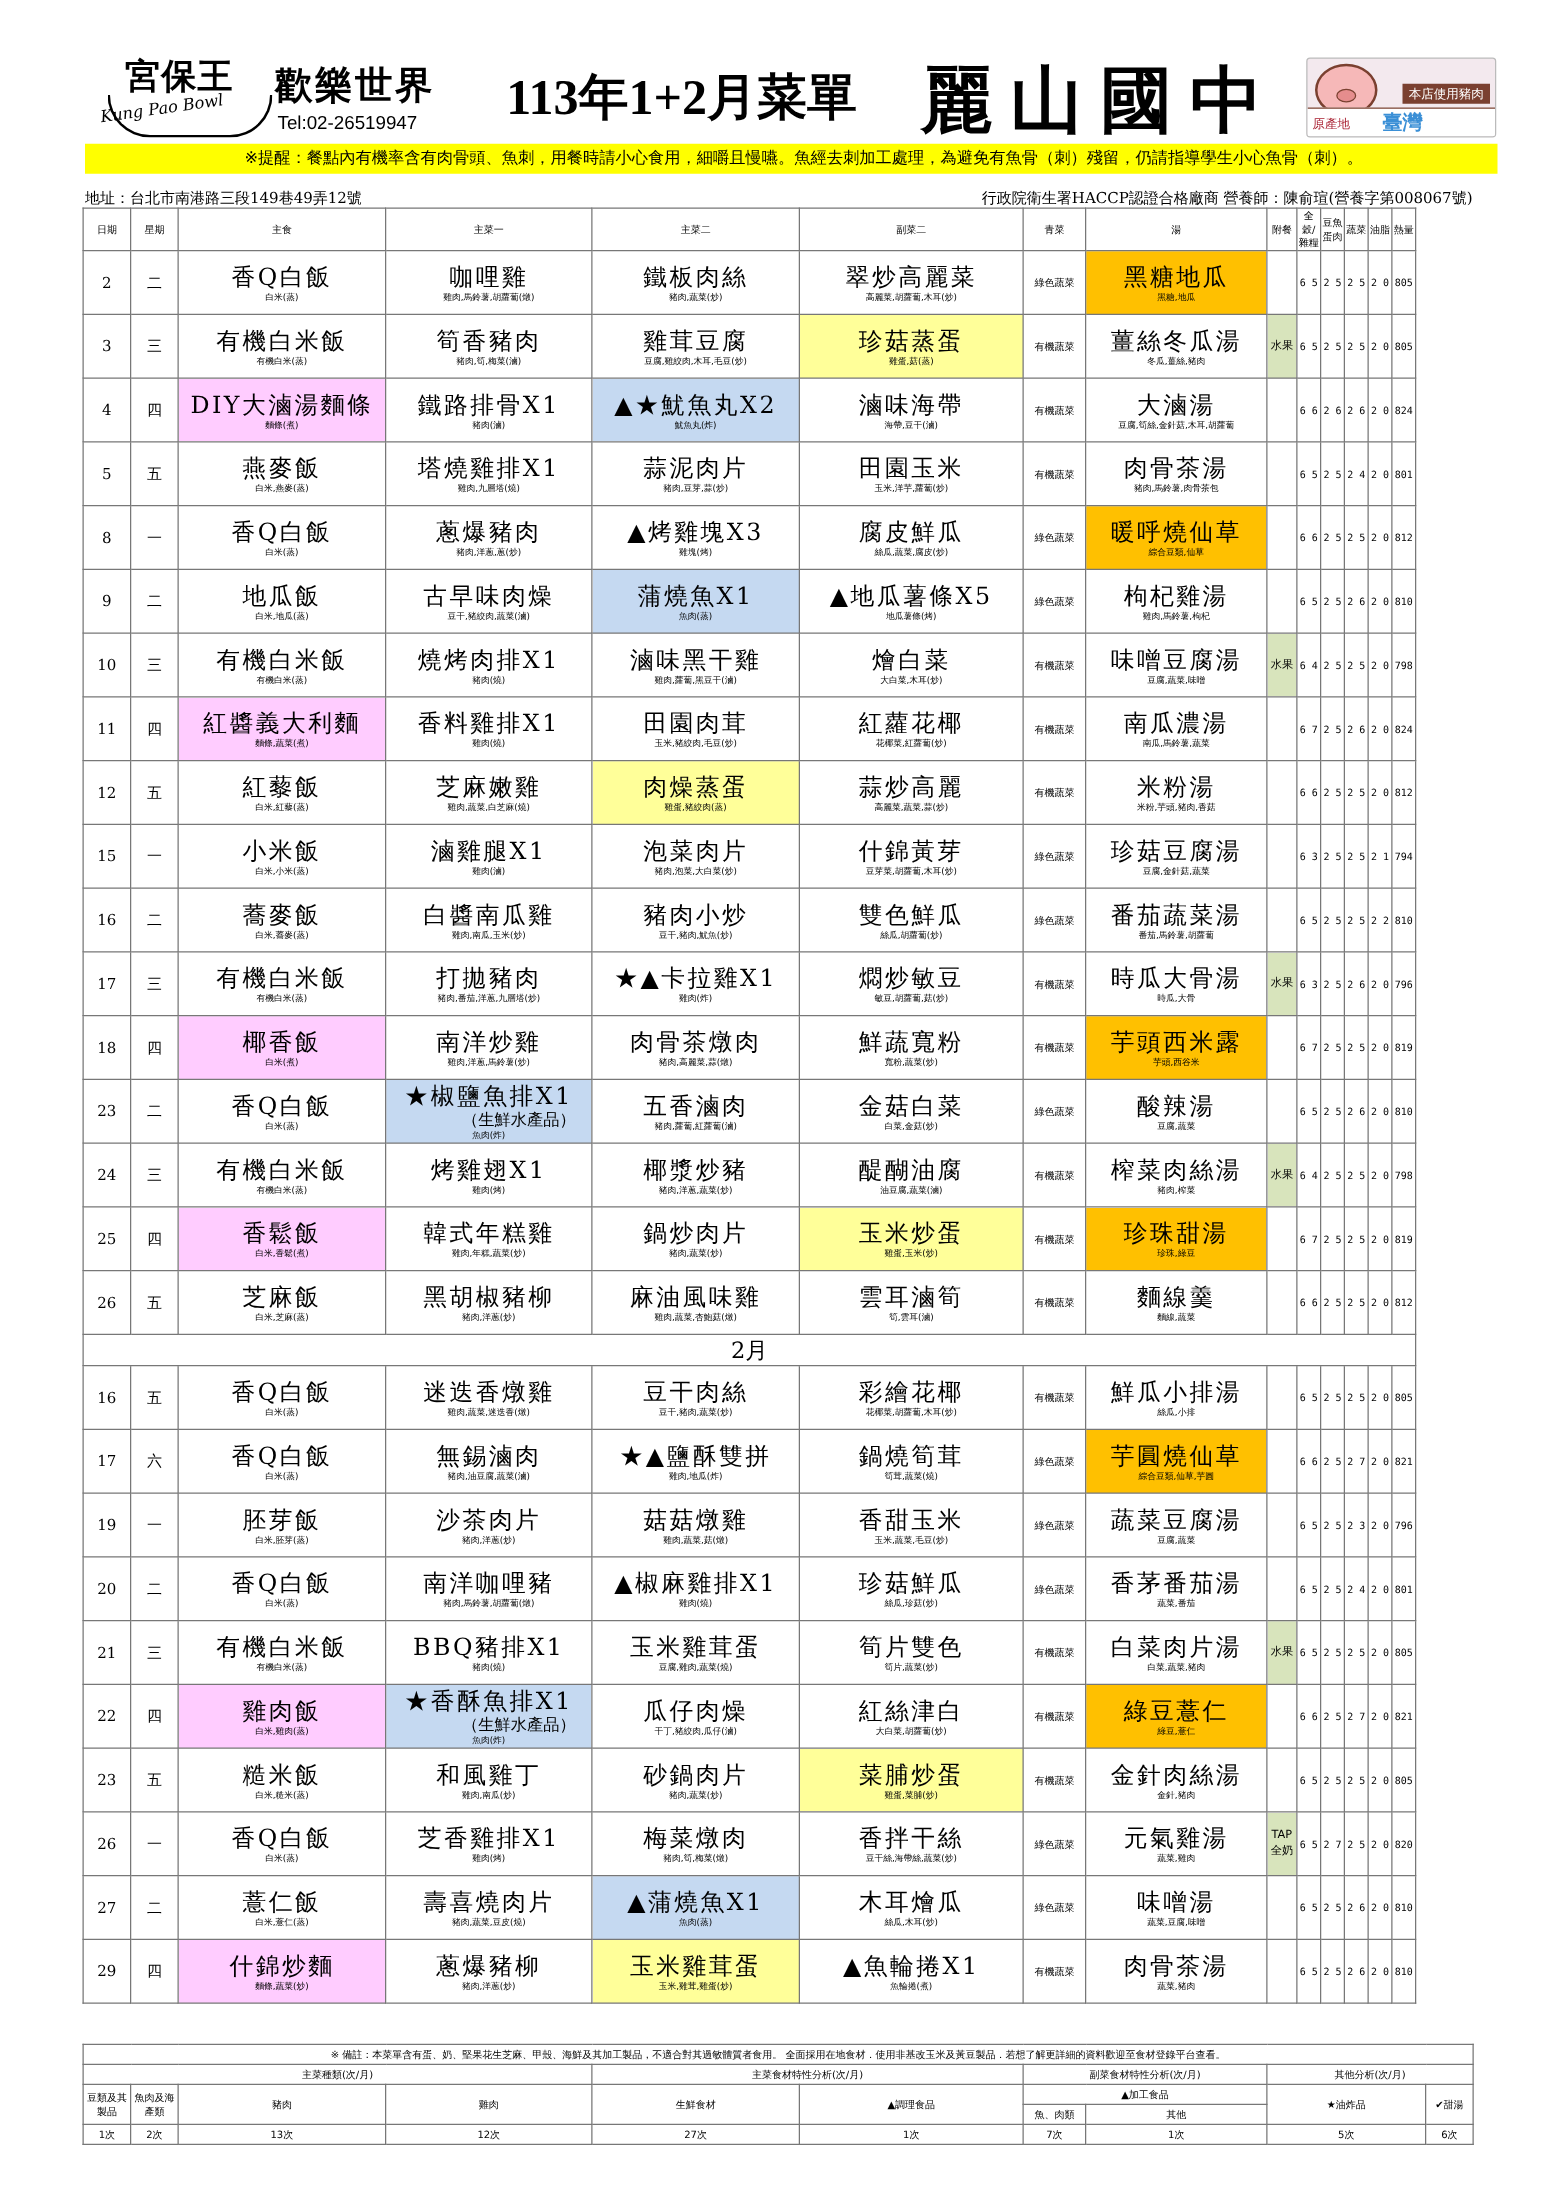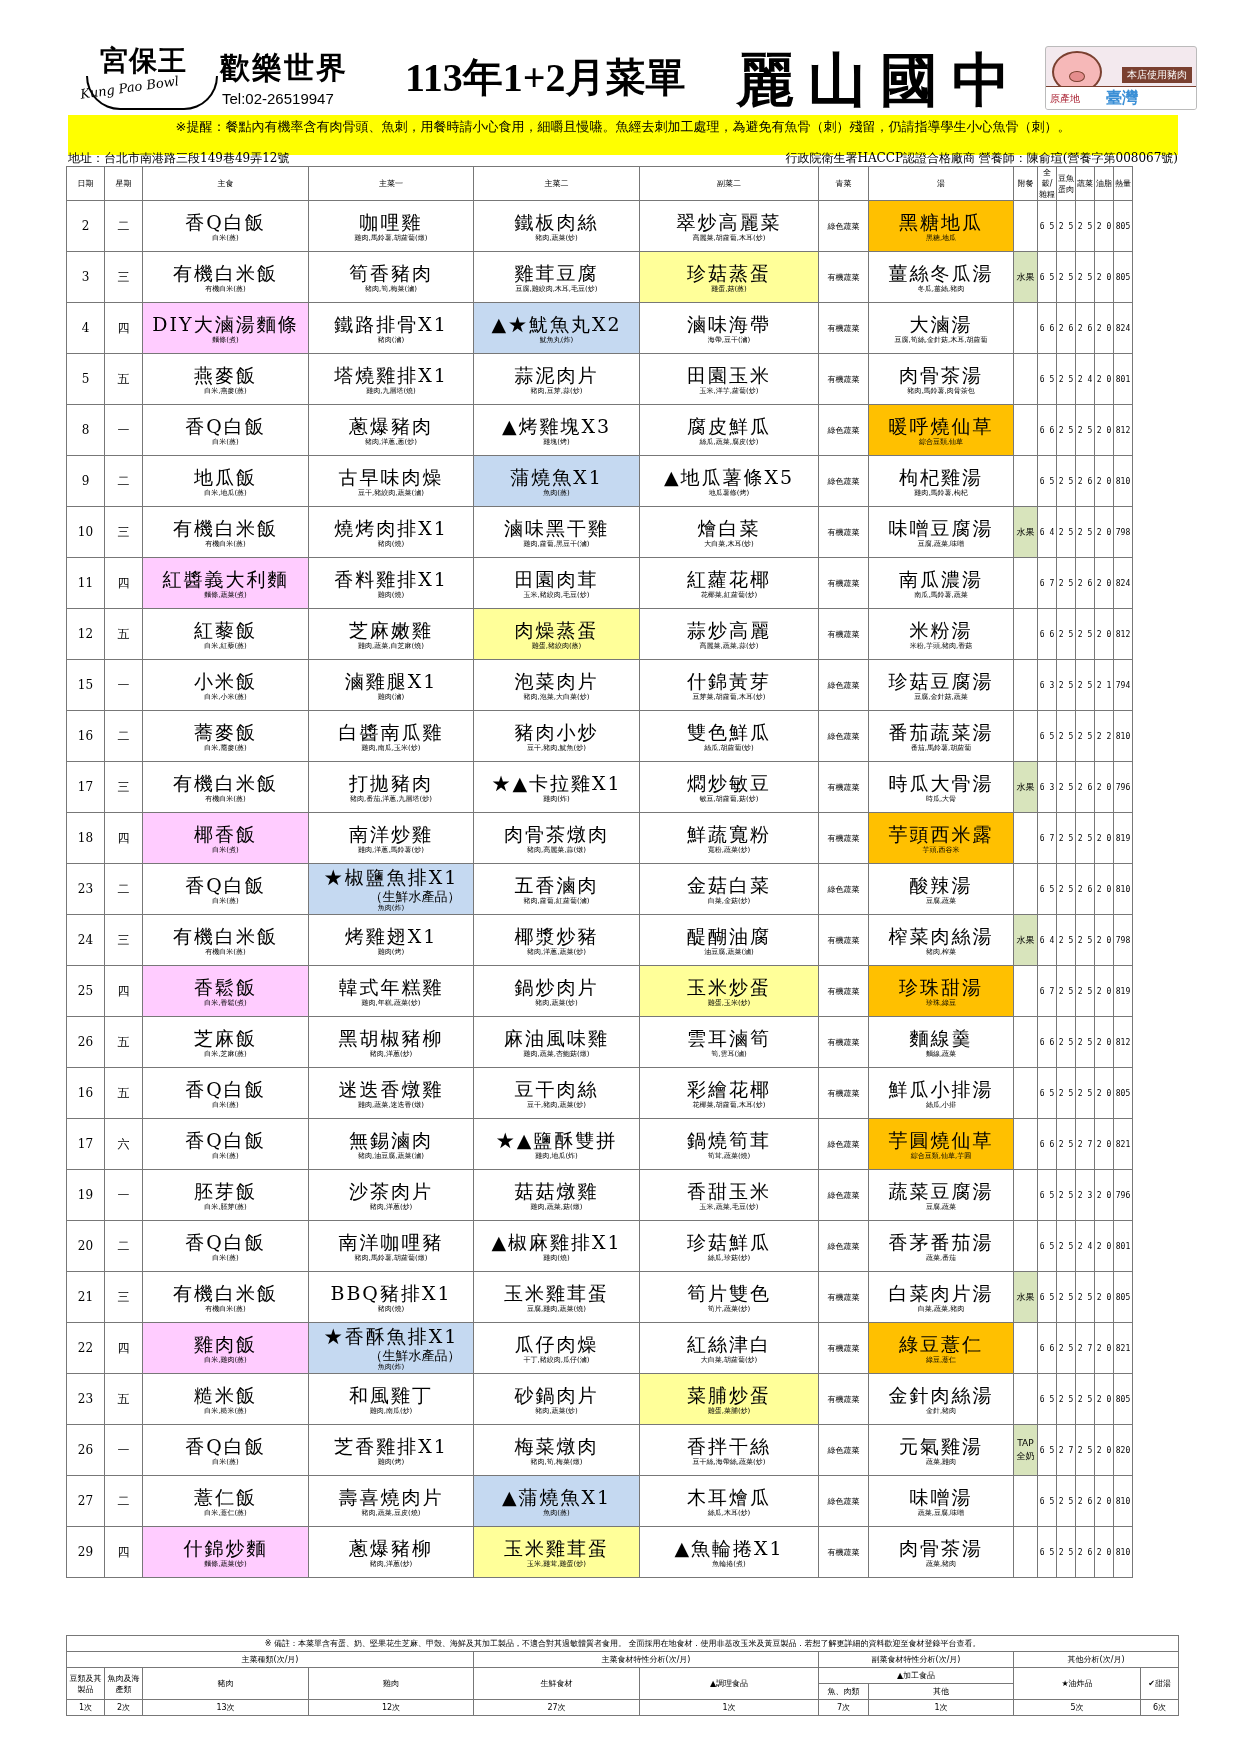--- a/index.html
+++ b/index.html
@@ -13,21 +13,21 @@
   .logo .tel{position:absolute;left:142px;top:48px;font-size:15px;font-family:"Liberation Sans",sans-serif;text-align:right;}
   .title{position:absolute;left:405px;top:50px;font-size:40px;font-weight:bold;font-family:"Liberation Serif",serif;white-space:nowrap;}
   .school{position:absolute;left:720px;top:42px;font-size:58px;font-weight:bold;letter-spacing:14px;font-family:"DejaVu Serif",serif;white-space:nowrap;margin-left:16px;}
   .badge{position:absolute;left:1045px;top:46px;width:150px;height:62px;background:#f3e9ee;border:1px solid #bbb;border-radius:3px;overflow:hidden;}
   .badge .pig{position:absolute;left:6px;top:4px;width:46px;height:38px;background:#f6b8b8;border:2px solid #7a4030;border-radius:50%;}
   .badge .pig:after{content:"";position:absolute;left:15px;top:18px;width:14px;height:9px;background:#e58d8d;border:1px solid #7a4030;border-radius:50%;}
   .badge .b1{position:absolute;right:4px;top:20px;background:#7a4030;color:#fff;font-size:10px;padding:1px 5px;font-family:"DejaVu Sans",sans-serif;}
   .badge .b2{position:absolute;left:0;bottom:0;width:100%;height:22px;background:#fff;border-top:1px solid #7a4030;}
   .badge .b2 .o{position:absolute;left:4px;top:5px;font-size:10px;color:#a23;font-family:"DejaVu Sans",sans-serif;}
   .badge .b2 .t{position:absolute;left:60px;top:1px;font-size:16px;color:#3a8fd6;font-weight:bold;font-family:"DejaVu Sans",sans-serif;}
-  .notice{position:absolute;left:68px;top:115px;width:1110px;height:40px;background:#ffff00;font-size:13px;line-height:24px;text-align:center;font-family:"DejaVu Sans",sans-serif;white-space:nowrap;overflow:hidden;}
+  .notice{position:absolute;left:68px;top:115px;width:1110px;height:24px;background:#ffff00;font-size:13px;line-height:24px;text-align:center;font-family:"DejaVu Sans",sans-serif;white-space:nowrap;overflow:hidden;padding-left:20px;}
   .address{position:absolute;left:68px;top:150px;font-size:12px;font-family:"DejaVu Serif",serif;}
   .haccp{position:absolute;right:62px;top:150px;font-size:12px;font-family:"DejaVu Serif",serif;}
   table.menu{position:absolute;left:66px;top:166px;width:997px;border-collapse:collapse;table-layout:fixed;}
   table.menu td,table.menu th{border:1px solid #777;padding:0;text-align:center;vertical-align:middle;overflow:hidden;}
   table.menu th{font-size:8px;font-weight:normal;height:20px;font-family:"DejaVu Sans",sans-serif;}
   table.menu tr.row td{height:50px;}
   .dname{font-size:19px;line-height:24px;letter-spacing:2px;white-space:nowrap;}
   .ing{font-size:7px;line-height:9px;font-family:"DejaVu Sans",sans-serif;white-space:nowrap;}
   .sub{font-size:13px;line-height:15px;white-space:nowrap;padding-left:48px;}
   .num{font-size:8px;font-family:"DejaVu Sans Mono",monospace;}
@@ -627,20 +627,23 @@
           <div class="dname">麵線羹</div>
           <div class="ing">麵線,蔬菜</div>
         </td>
         <td class="fruit"></td>
         <td class="num">6 6</td>
         <td class="num">2 5</td>
         <td class="num">2 5</td>
         <td class="num">2 0</td>
         <td class="num">812</td>
       </tr>
+      <tr class="month-row">
+        <td colspan="14">2月</td>
+      </tr>
       <tr class="row">
         <td class="day">16</td>
         <td class="day">五</td>
         <td>
           <div class="dname">香Q白飯</div>
           <div class="ing">白米(蒸)</div>
         </td>
         <td>
           <div class="dname">迷迭香燉雞</div>
           <div class="ing">雞肉,蔬菜,迷迭香(燉)</div>

